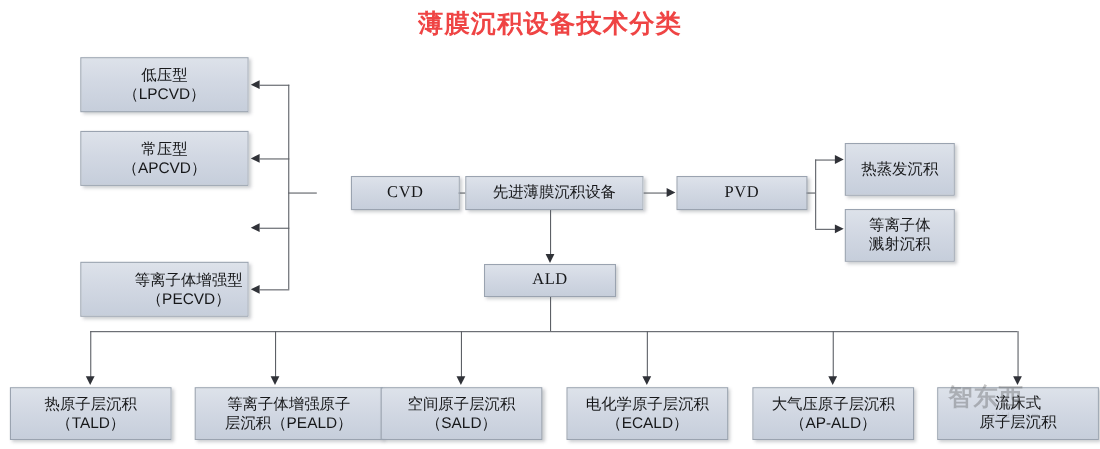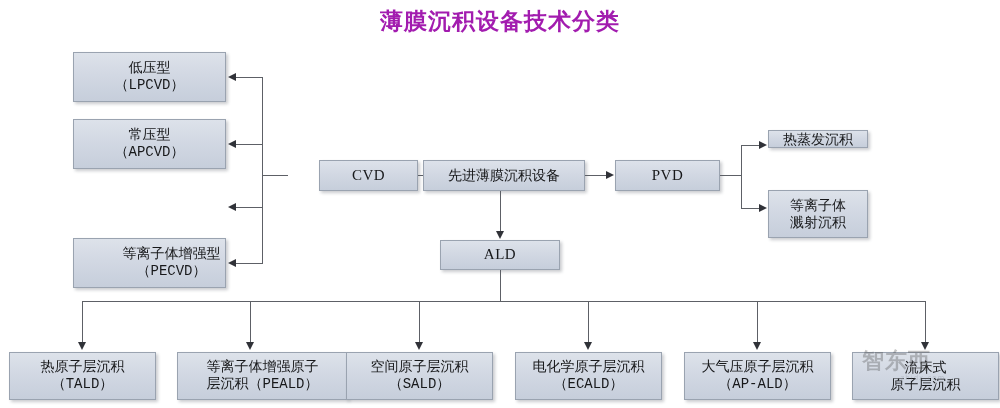--- a/index.html
+++ b/index.html
@@ -19,21 +19,21 @@
   }
   #title {
     position: absolute;
     left: 0;
     top: 6px;
     width: 1000px;
     text-align: center;
     font-family: "DejaVu Sans", "Liberation Sans", sans-serif;
     font-size: 23px;
     font-weight: bold;
-    color: #a21caf;
+    color: #ef4444;
     letter-spacing: 1px;
   }
   .node {
     position: absolute;
     box-sizing: border-box;
     background: linear-gradient(180deg, #dde2ea 0%, #d2d8e3 45%, #c6cedb 100%);
     border: 1px solid #9aa3b0;
     box-shadow: 2px 2px 3px rgba(90,95,105,0.32);
     display: flex;
     align-items: center;
@@ -45,21 +45,21 @@
     padding: 2px 4px;
   }
   .node .txt {
     display: block;
     white-space: pre-line;
   }
   .node.cn {
     font-family: "DejaVu Sans", "Liberation Sans", sans-serif;
   }
   .node.mix .txt {
-    font-family: Liberation Mono, monospace;
+    font-family: Liberation Sans, sans-serif;
   }
   .node.latin .txt {
     font-family: "Liberation Serif", "DejaVu Serif", serif;
     font-size: 15px;
     letter-spacing: 0.5px;
   }
   
   .ln {
     position: absolute;
     background: #5d6066;
@@ -182,21 +182,21 @@
   <div class="arrow down" style="left:920.5px; top:342px;"></div>
 
   <div class="node cn" style="left:423px; top:160px; width:162px; height:31px;">
     <span class="txt">先进薄膜沉积设备</span>
   </div>
 
   <div class="node latin" style="left:287px; top:160px; width:99px; height:31px;margin-left:32px;">
     <span class="txt">CVD</span>
   </div>
 
-  <div class="node latin" style="left:615px; top:160px; width:105px; height:31px;">
+  <div class="node latin" style="left:615px; top:160px; width:119px; height:31px;">
     <span class="txt">PVD</span>
   </div>
 
   <div class="node latin" style="left:440px; top:240px; width:120px; height:30px;">
     <span class="txt">ALD</span>
   </div>
 
   <div class="node mix" style="left:73px; top:52px; width:153px; height:50px;">
     <span class="txt">低压型
 （LPCVD）</span>
@@ -206,21 +206,21 @@
     <span class="txt">常压型
 （APCVD）</span>
   </div>
 
 
   <div class="node mix" style="left:73px; top:238px; width:153px; height:50px;padding-left:48px;">
     <span class="txt">等离子体增强型
 （PECVD）</span>
   </div>
 
-  <div class="node cn" style="left:768px; top:130px; width:100px; height:18px;">
+  <div class="node cn" style="left:768px; top:130px; width:100px; height:48px;">
     <span class="txt">热蒸发沉积</span>
   </div>
 
   <div class="node cn" style="left:768px; top:190px; width:100px; height:48px;">
     <span class="txt">等离子体
 溅射沉积</span>
   </div>
 
   <div class="node mix" style="left:9px; top:352px; width:147px; height:48px;">
     <span class="txt">热原子层沉积

